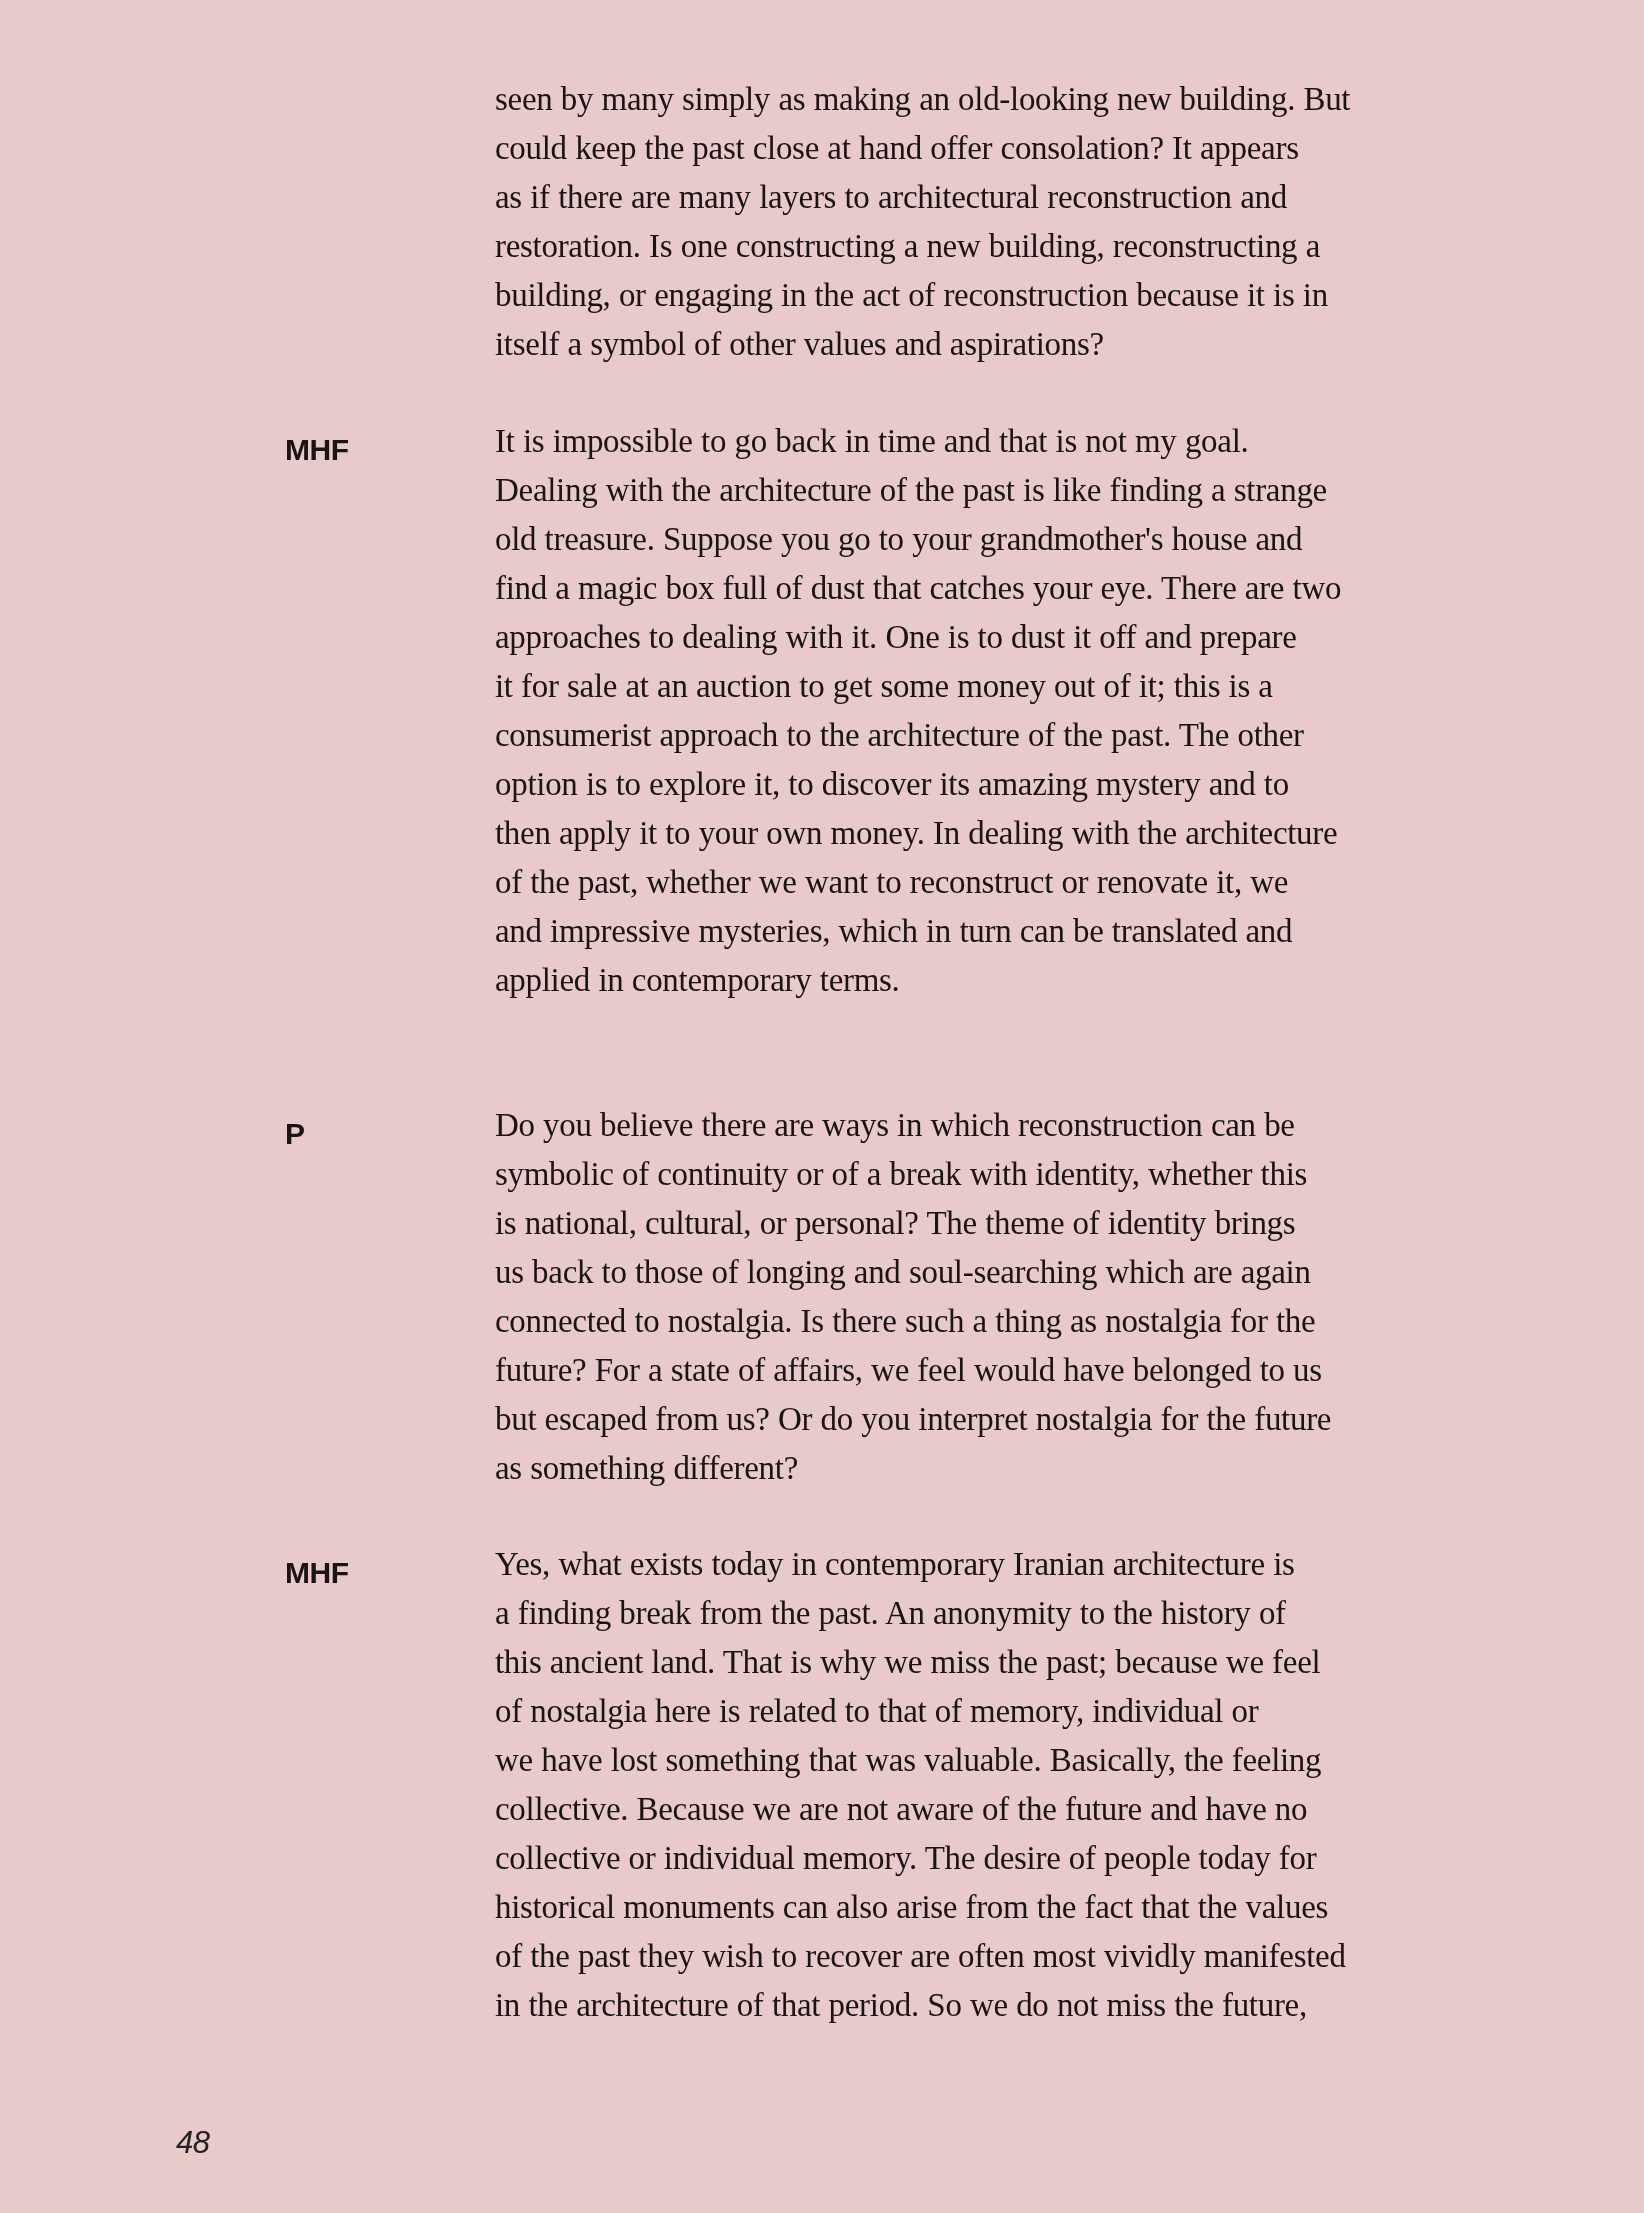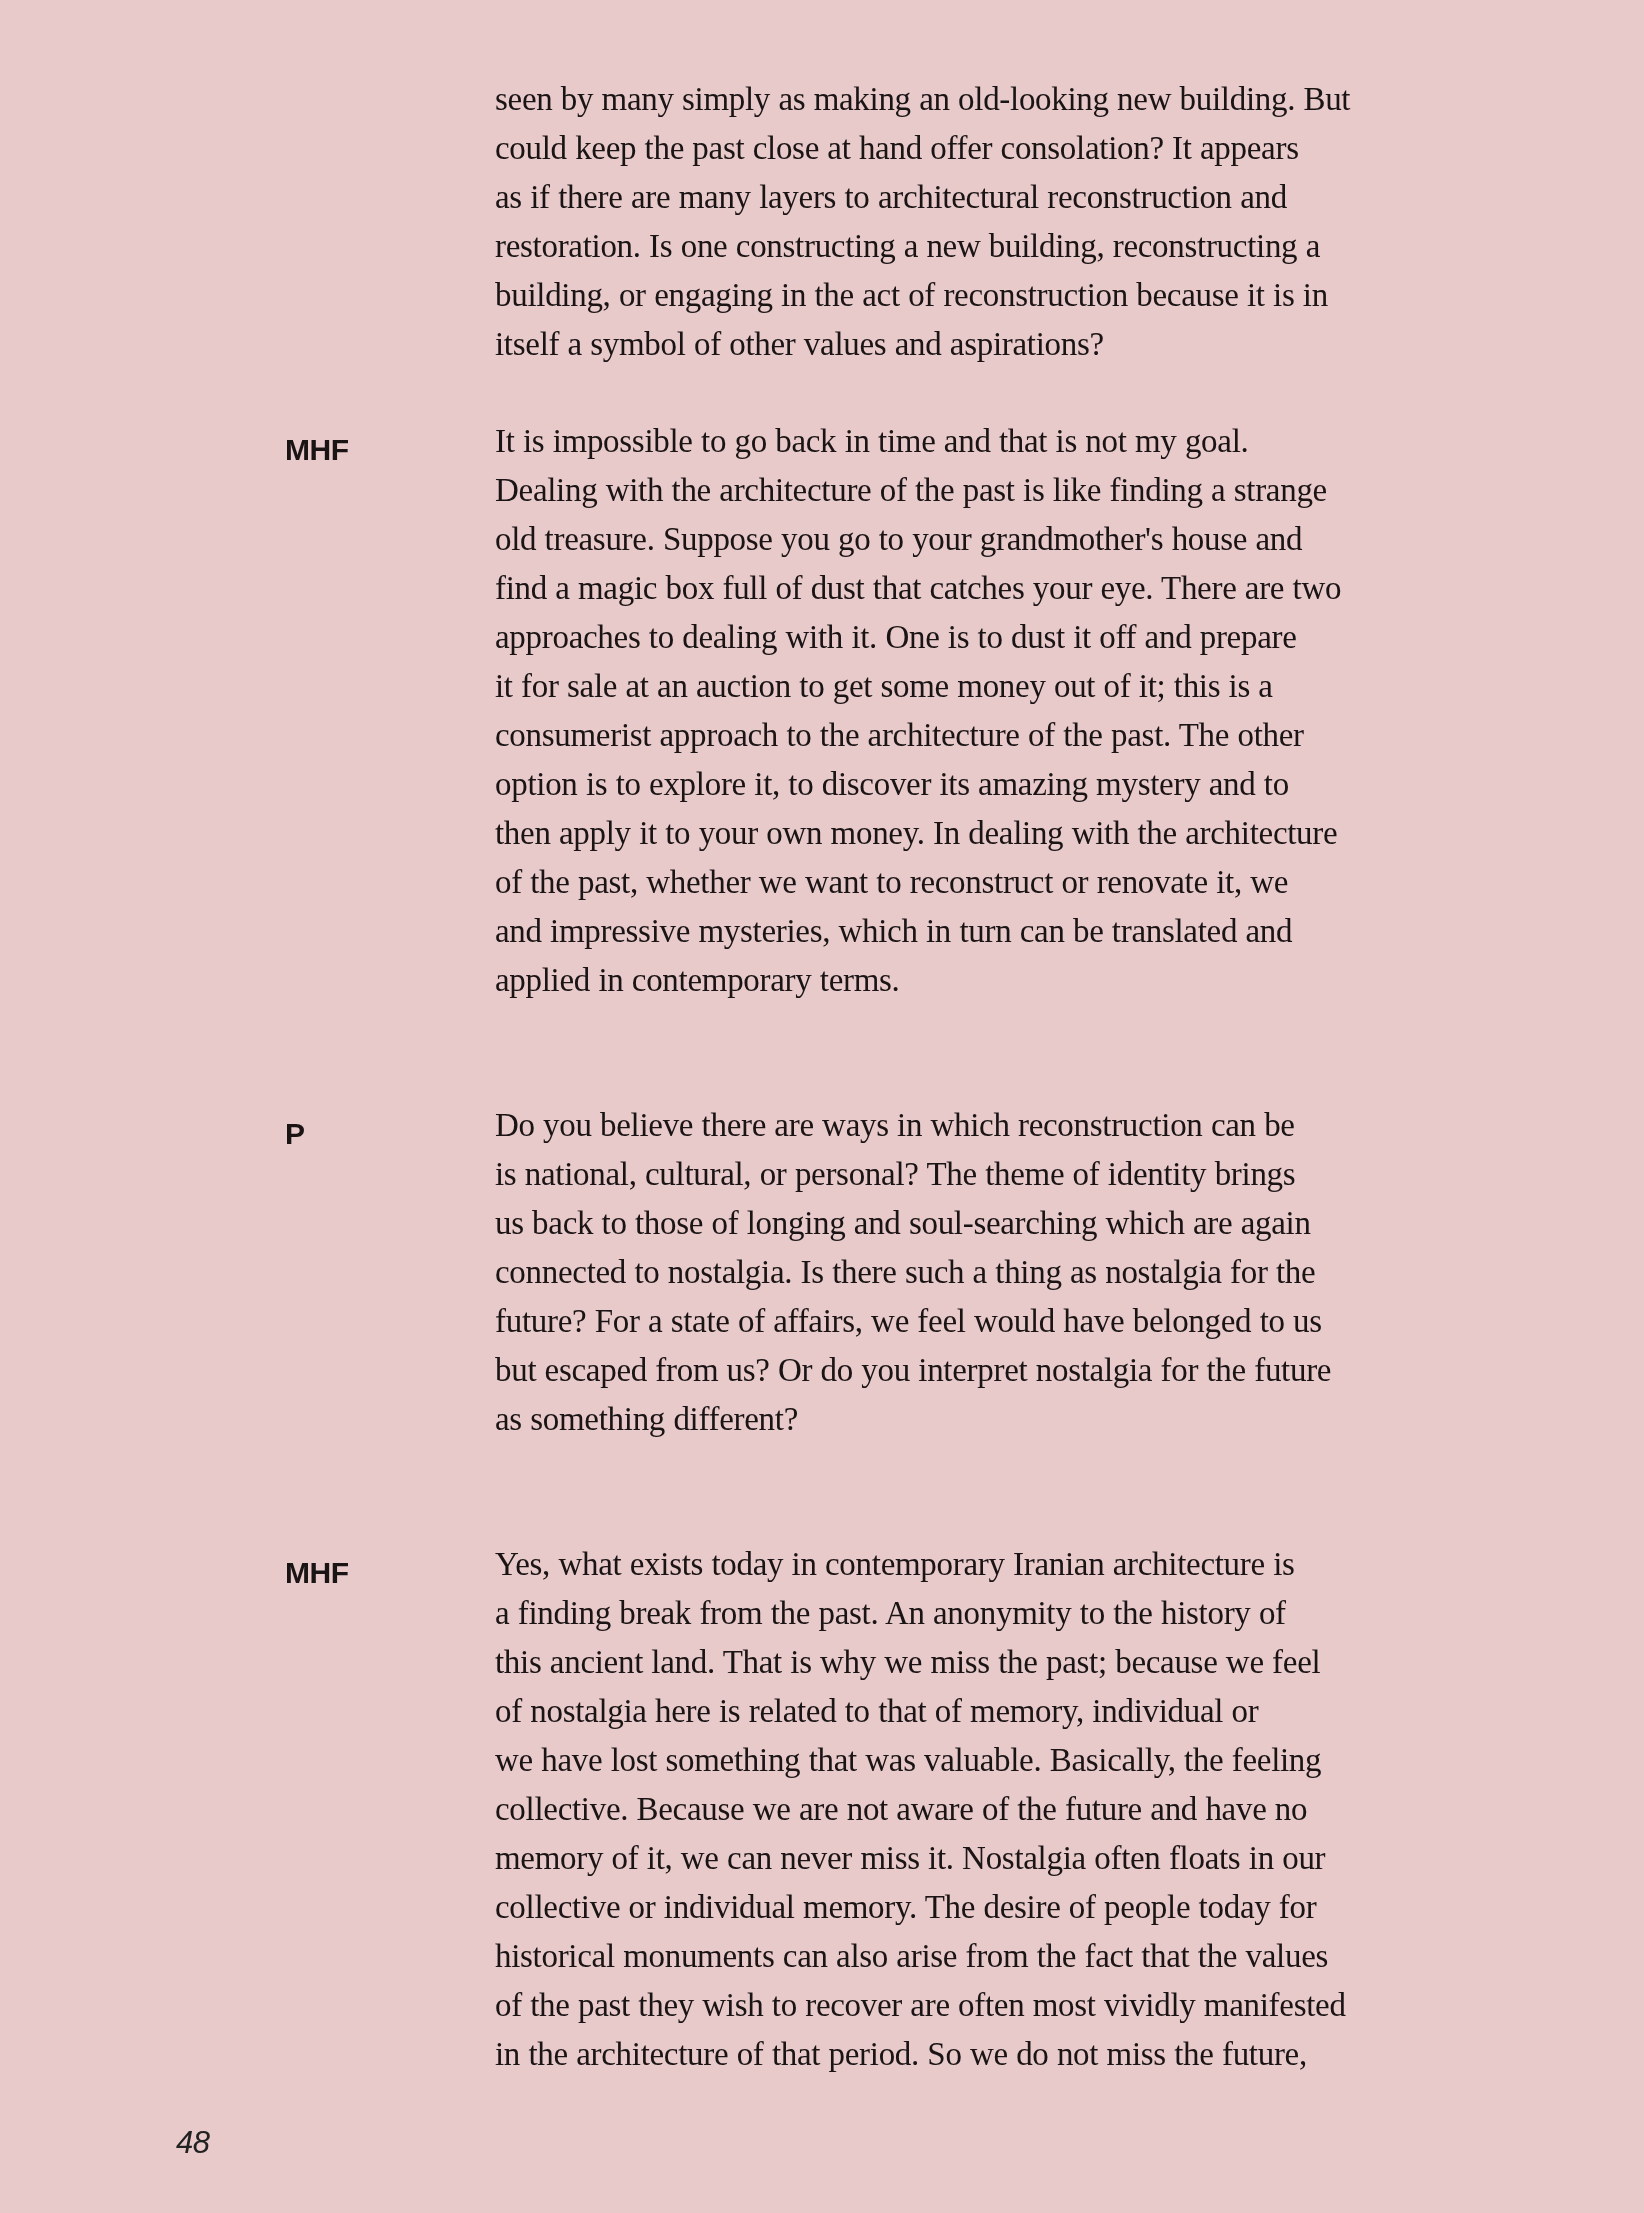--- a/index.html
+++ b/index.html
@@ -96,39 +96,39 @@
       <span class="line">of the past, whether we want to reconstruct or renovate it, we</span>
       <span class="line">and impressive mysteries, which in turn can be translated and</span>
       <span class="line">applied in contemporary terms.</span>
     </div>
   </div>
 
   <div class="entry" style="top:1101px;">
     <span class="speaker">P</span>
     <div class="body-text">
       <span class="line">Do you believe there are ways in which reconstruction can be</span>
+      <span class="line">symbolic of continuity or of a break with identity, whether this</span>
       <span class="line">is national, cultural, or personal? The theme of identity brings</span>
       <span class="line">us back to those of longing and soul-searching which are again</span>
       <span class="line">connected to nostalgia. Is there such a thing as nostalgia for the</span>
       <span class="line">future? For a state of affairs, we feel would have belonged to us</span>
       <span class="line">but escaped from us? Or do you interpret nostalgia for the future</span>
       <span class="line">as something different?</span>
     </div>
   </div>
 
   <div class="entry" style="top:1540px;">
     <span class="speaker">MHF</span>
     <div class="body-text">
       <span class="line">Yes, what exists today in contemporary Iranian architecture is</span>
       <span class="line">a finding break from the past. An anonymity to the history of</span>
       <span class="line">this ancient land. That is why we miss the past; because we feel</span>
       <span class="line">of nostalgia here is related to that of memory, individual or</span>
       <span class="line">we have lost something that was valuable. Basically, the feeling</span>
       <span class="line">collective. Because we are not aware of the future and have no</span>
-      <span class="line">memory of it, we can never miss it. Nostalgia often floats in our</span>
       <span class="line">collective or individual memory. The desire of people today for</span>
       <span class="line">historical monuments can also arise from the fact that the values</span>
       <span class="line">of the past they wish to recover are often most vividly manifested</span>
       <span class="line">in the architecture of that period. So we do not miss the future,</span>
     </div>
   </div>
 
   <div class="page-number">48</div>
 </div>
 

